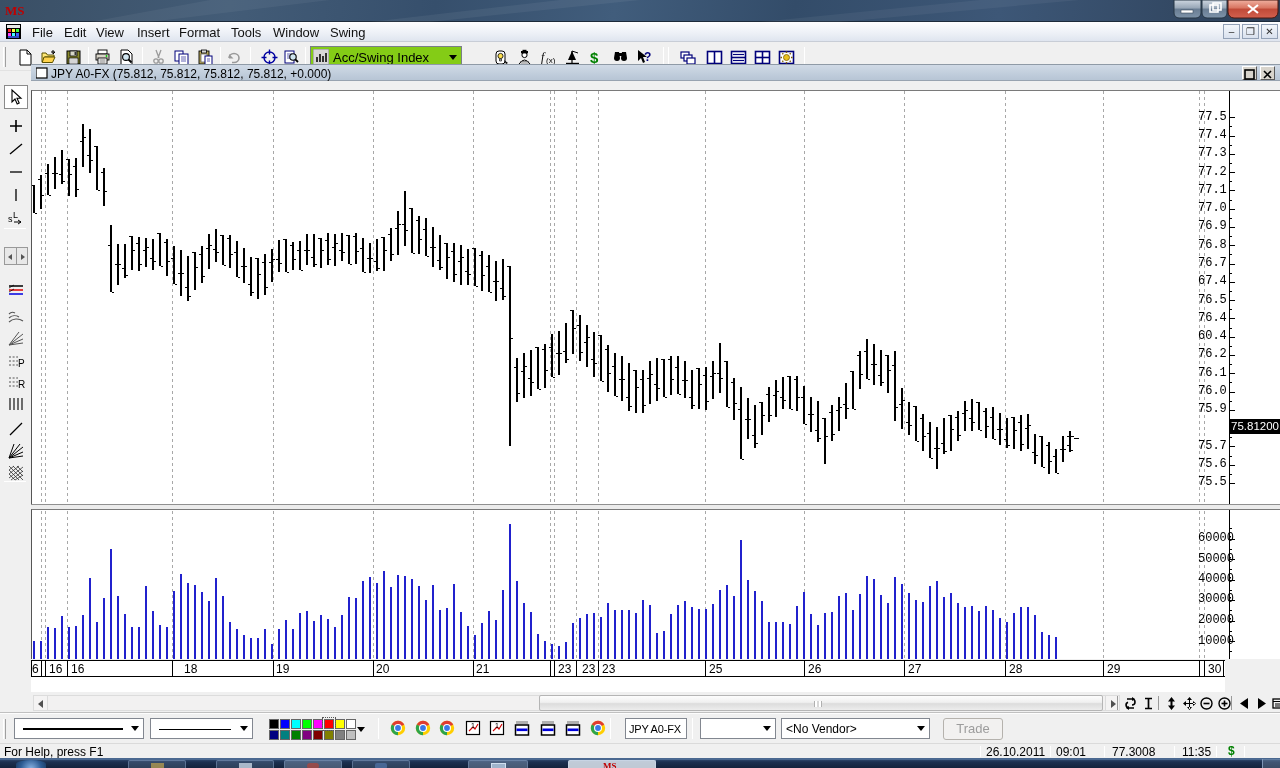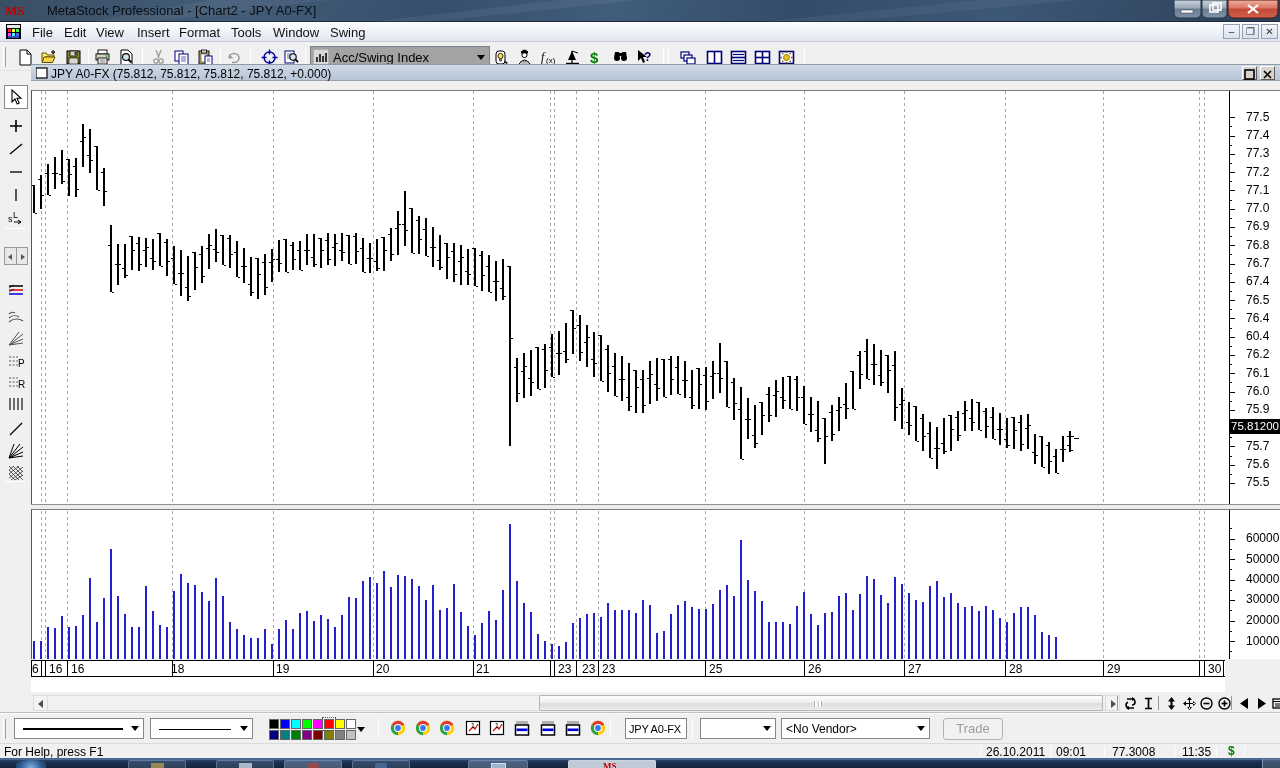--- a/index.html
+++ b/index.html
@@ -74,21 +74,20 @@
 <body>
 <div id="root">
 
 <div class="abs" id="titlebar">
   <svg class="abs" style="left:0;top:0" width="1280" height="22">
     <polygon points="210,0 330,0 150,22 90,22" fill="#ffffff" opacity="0.05"></polygon>
     <polygon points="560,0 640,0 430,22 370,22" fill="#ffffff" opacity="0.06"></polygon>
     <polygon points="980,0 1080,0 840,22 760,22" fill="#ffffff" opacity="0.05"></polygon>
     <text x="5" y="15" font-size="13" font-weight="bold" font-family="Liberation Serif,serif" fill="#c00000">MS</text>
   </svg>
-  <div id="titletext">MetaStock Professional - [Chart2 - JPY A0-FX]</div>
   <svg class="abs" style="left:1173px;top:0" width="107" height="20">
     <defs>
       <linearGradient id="gb" x1="0" y1="0" x2="0" y2="1">
         <stop offset="0" stop-color="#cdd6e0"></stop>
             <stop offset=".45" stop-color="#97a6b6"></stop>
         <stop offset=".5" stop-color="#697d93"></stop>
             <stop offset="1" stop-color="#7e93a9"></stop>
       </linearGradient>
       <linearGradient id="rb" x1="0" y1="0" x2="0" y2="1">
         <stop offset="0" stop-color="#f0b0a0"></stop>
@@ -258,21 +257,21 @@
         <line x1="8.5" y1="2.5" x2="8.5" y2="14.5" stroke="#00007a" stroke-width="1.6"></line>
         <line x1="1.5" y1="8.5" x2="15.5" y2="8.5" stroke="#00007a" stroke-width="1.6"></line>
       </svg>
 <svg class="ticon" style="left:778px;top:6px" width="17" height="17" viewBox="0 0 17 17">
         <rect x="1.5" y="2.5" width="14" height="12" fill="#fff" stroke="#00007a" stroke-width="1.6"></rect>
         <circle cx="8.5" cy="8.5" r="3" fill="#e8c020" stroke="#806000" stroke-width=".8"></circle>
         <g stroke="#806000" stroke-width="1.4">
           <path d="M8.5,4 v-1.5 M8.5,13 v1.5 M4,8.5 h-1.5 M13,8.5 h1.5 M5.3,5.3 l-1,-1 M11.7,11.7 l1,1 M11.7,5.3 l1,-1 M5.3,11.7 l-1,1"></path>
         </g>
       </svg>
-<div style="position:absolute;left:310px;top:3px;width:180px;height:22px;background:#a3a3a3;border:1px solid #7a7f88">
+<div style="position:absolute;left:310px;top:3px;width:152px;height:22px;background:#84cc16;border:1px solid #7a7f88">
 <svg style="position:absolute;left:2px;top:2px" width="16" height="16">
           <rect x="0" y="0" width="16" height="16" fill="#d8d8d8" stroke="#888" stroke-width="1"></rect>
           <rect x="3" y="8" width="2" height="5" fill="#333"></rect>
           <rect x="6" y="5" width="2" height="8" fill="#333"></rect>
           <rect x="9" y="7" width="2" height="6" fill="#333"></rect>
           <rect x="12" y="4" width="2" height="9" fill="#333"></rect>
         </svg>
 <div style="position:absolute;left:22px;top:3px;font-size:13px">Acc/Swing Index</div>
 <div style="position:absolute;right:4px;top:8px;width:0;height:0;border-left:4px solid transparent;border-right:4px solid transparent;border-top:5px solid #000"></div>
 </div>
@@ -1056,21 +1055,21 @@
 <rect x="1026.4" y="605.8" width="1.4" height="52.2"></rect>
 <rect x="1033.4" y="613.8" width="1.4" height="44.2"></rect>
 <rect x="1040.4" y="630.8" width="1.4" height="27.2"></rect>
 <rect x="1047.4" y="633.6" width="1.4" height="24.4"></rect>
 <rect x="1054.4" y="635.9" width="1.4" height="22.1"></rect>
       </g>
     </g>
   </svg>
 </div>
 
-<div class="abs" id="paxislabels" style="left:1236px;top:0;width:44px;height:700px;">
+<div class="abs" id="paxislabels" style="left:1188px;top:0;width:44px;height:700px;font-family:Liberation Mono, monospace;">
 <div class="alab" style="top:110px">77.5</div>
 <div class="alab" style="top:128px">77.4</div>
 <div class="alab" style="top:146px">77.3</div>
 <div class="alab" style="top:165px">77.2</div>
 <div class="alab" style="top:183px">77.1</div>
 <div class="alab" style="top:201px">77.0</div>
 <div class="alab" style="top:219px">76.9</div>
 <div class="alab" style="top:238px">76.8</div>
 <div class="alab" style="top:256px">76.7</div>
 <div class="alab" style="top:274px">67.4</div>
@@ -1111,21 +1110,21 @@
         <div class="xsep" style="left:803px"></div>
         <div class="xsep" style="left:903px"></div>
         <div class="xsep" style="left:1004px"></div>
         <div class="xsep" style="left:1102px"></div>
         <div class="xsep" style="left:1198px"></div>
         <div class="xsep" style="left:1203px"></div>
         <div class="xsep" style="left:1222px"></div>
 <div class="xlab" style="left:31px">6</div>
         <div class="xlab" style="left:48px">16</div>
         <div class="xlab" style="left:70px">16</div>
-        <div class="xlab" style="left:170px">18</div>
+        <div class="xlab" style="left:183px">18</div>
         <div class="xlab" style="left:275px">19</div>
         <div class="xlab" style="left:375px">20</div>
         <div class="xlab" style="left:475px">21</div>
         <div class="xlab" style="left:557px">23</div>
         <div class="xlab" style="left:581px">23</div>
         <div class="xlab" style="left:601px">23</div>
         <div class="xlab" style="left:708px">25</div>
         <div class="xlab" style="left:807px">26</div>
         <div class="xlab" style="left:907px">27</div>
         <div class="xlab" style="left:1008px">28</div>

